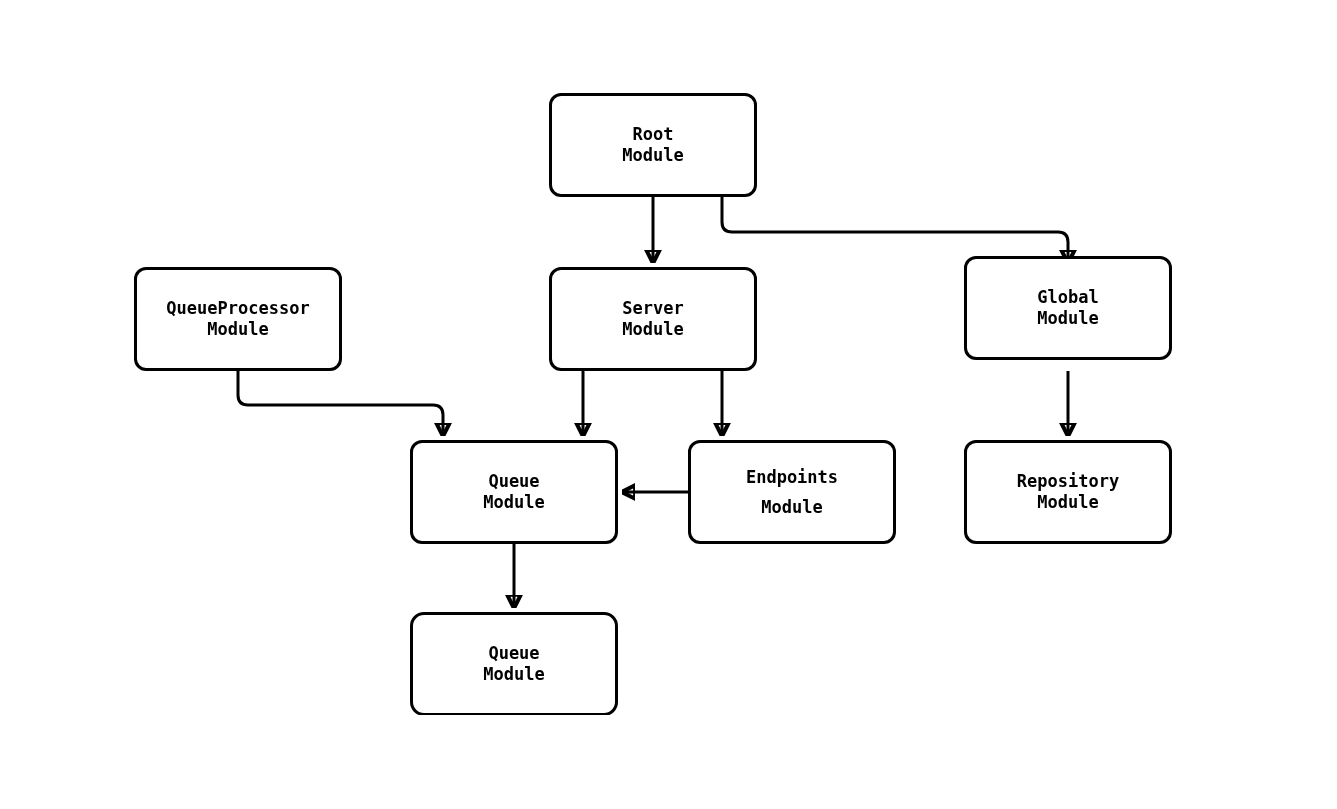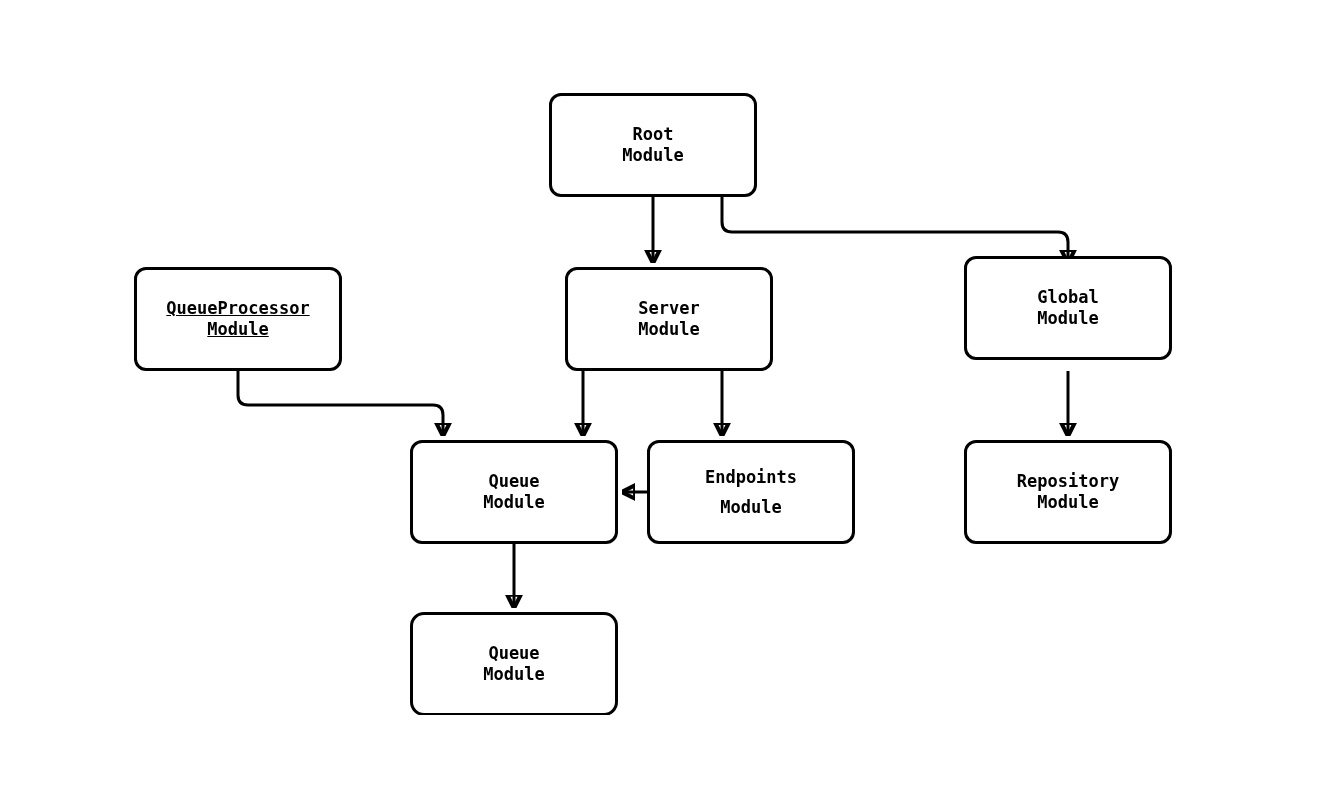--- a/index.html
+++ b/index.html
@@ -42,25 +42,25 @@
     align-items: center;
     justify-content: center;
     text-align: center;
     font-size: 17px;
     font-weight: bold;
     line-height: 21px;
     color: #000000;
   }
   
   .pos-root          { left: 549px; top: 93px;  }
-  .pos-queueproc     { left: 134px; top: 267px; text-decoration: underline; }
-  .pos-server        { left: 549px; top: 267px; margin-left: 16px; }
+  .pos-queueproc     { left: 134px; top: 267px; }
+  .pos-server        { left: 549px; top: 267px; }
   .pos-global        { left: 964px; top: 256px; }
   .pos-core          { left: 410px; top: 440px; }
-  .pos-endpoints     { left: 647px; top: 440px; gap: 9px; }
+  .pos-endpoints     { left: 688px; top: 440px; gap: 9px; }
   .pos-repository    { left: 964px; top: 440px; text-align: center; }
   .pos-queue         { left: 410px; top: 612px; border-radius: 14px; }
 </style>
 </head>
 <body>
 
 <div class="canvas">
 
   <svg class="edges" width="1337" height="809" viewBox="0 0 1337 809" xmlns="http://www.w3.org/2000/svg">
     <defs>

